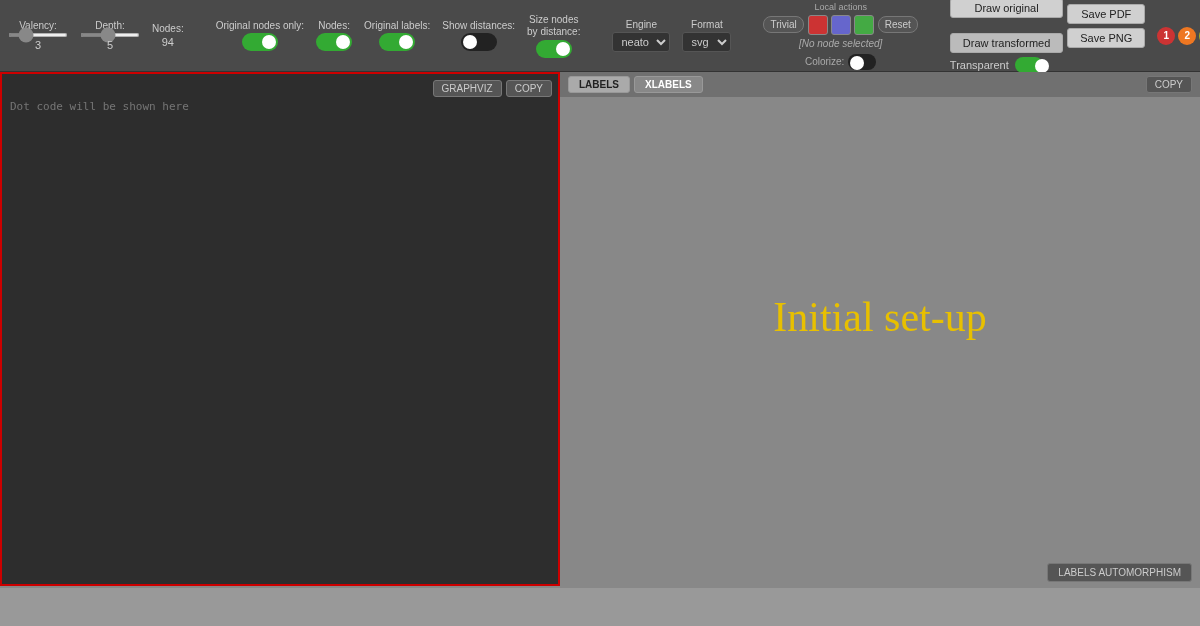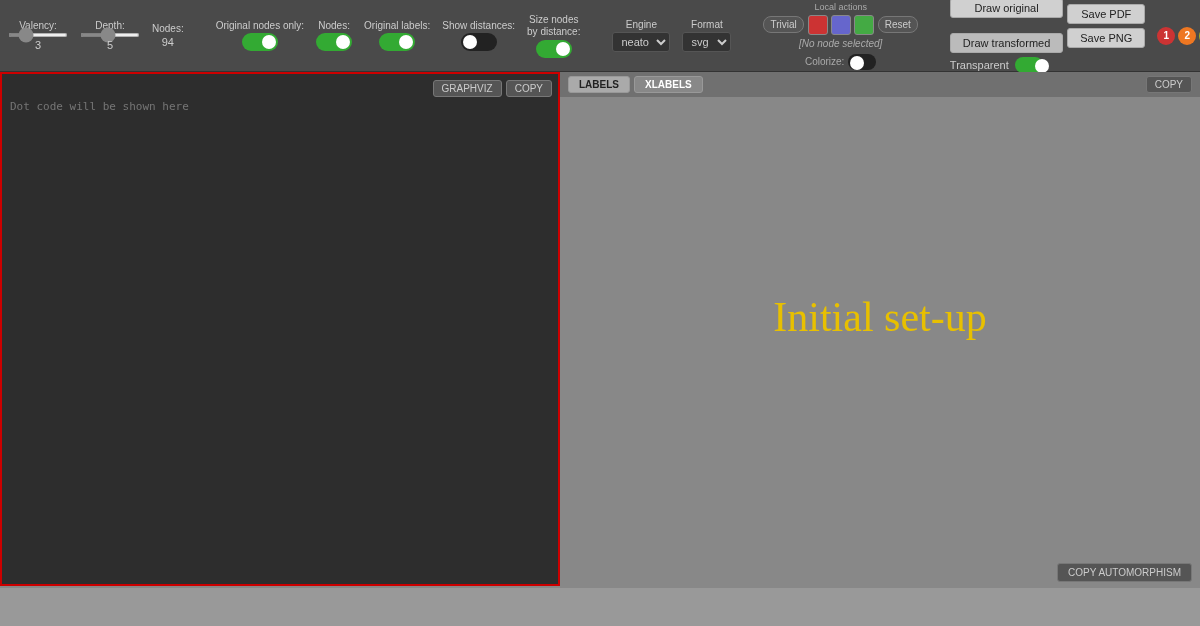--- a/index.html
+++ b/index.html
@@ -451,20 +451,20 @@
   </div>
 
   <div id="right-panel">
     <div class="right-panel-tabs">
       <button class="tab-btn active">LABELS</button>
       <button class="tab-btn">XLABELS</button>
       <button class="panel-btn right-panel-copy">COPY</button>
     </div>
     <div class="graph-canvas">
       <div class="handwriting-text">Initial set-up</div>
-      <button class="reset-automorphism-btn">COPY AUTOMORPHISM</button>
+      <button class="reset-automorphism-btn">LABELS AUTOMORPHISM</button>
     </div>
   </div>
 
 </div>
 
 <div id="bottom-bar">
 </div>
 
 </body></html>

